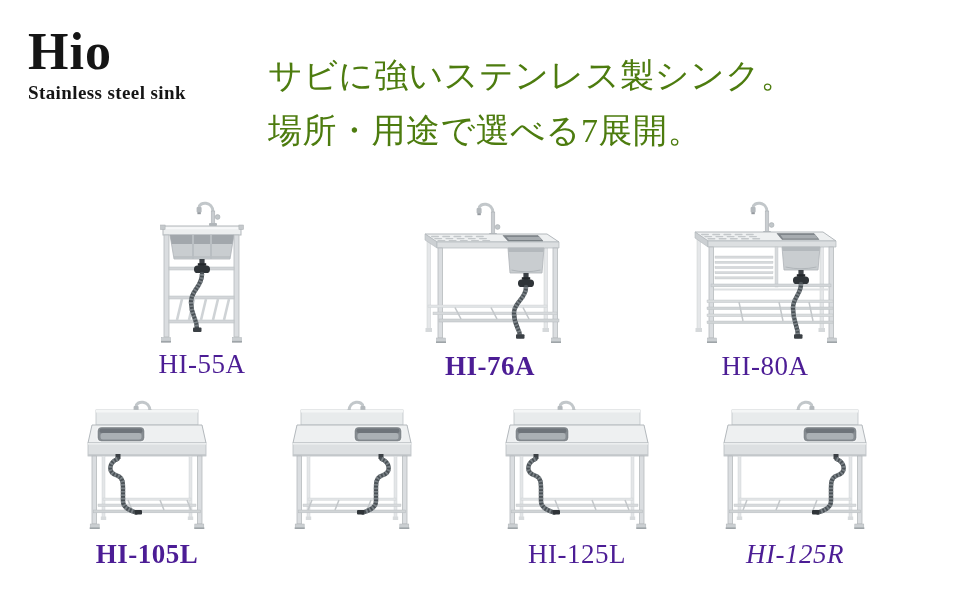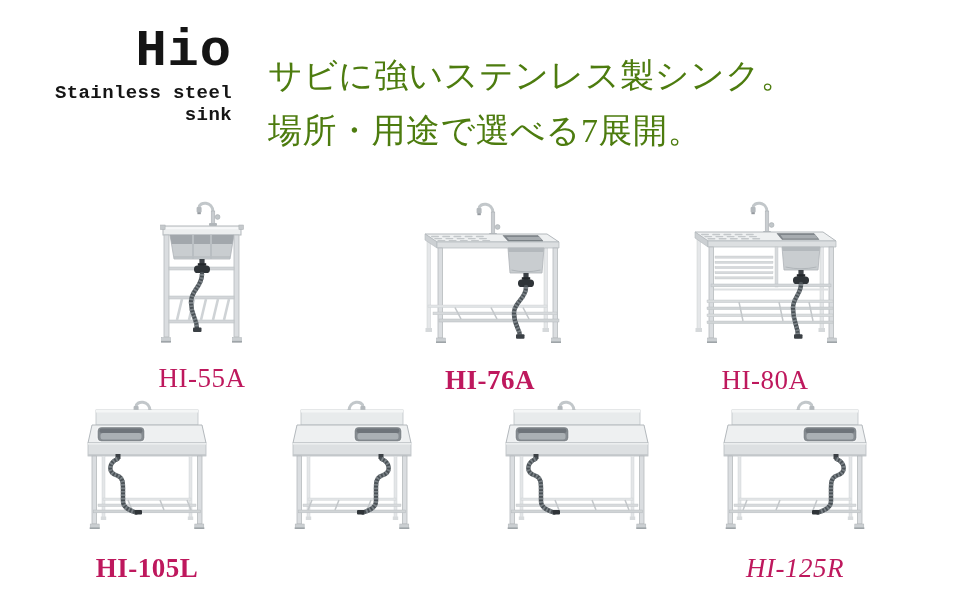--- a/index.html
+++ b/index.html
@@ -1,33 +1,33 @@
 <!DOCTYPE html>
 <html><head>
 <meta charset="utf-8">
 <style>
   html,body{margin:0;padding:0;}
   body{width:970px;height:600px;background:#ffffff;overflow:hidden;position:relative;
        font-family:"Liberation Serif","DejaVu Serif",serif;color:#111;}
   .stage{position:absolute;left:0;top:0;width:970px;height:600px;background:#fff;}
 
   
-  .brand{position:absolute;left:28px;top:26px;width:204px;text-align:right;font-family:Liberation Mono, monospace;}
+  .brand{position:absolute;left:28px;top:26px;width:204px;text-align:left;}
   .brand-name{font-size:52px;font-weight:700;line-height:1.0;letter-spacing:1px;color:#151515;}
   .brand-sub{font-size:19px;font-weight:700;letter-spacing:0.4px;margin-top:4px;color:#151515;}
 
   
   .tagline{position:absolute;left:268px;top:56px;width:660px;}
   .tagline .line{font-size:34px;line-height:40px;letter-spacing:0.5px;color:#4d7c0f;}
   .tagline .line + .line{margin-top:15px;}
 
   
   .product{position:absolute;text-align:center;}
   .product .art{display:block;margin:0 auto;}
-  .product .code{font-size:27px;line-height:30px;letter-spacing:0.5px;color:#be185d;margin-top:15px;white-space:nowrap;}
+  .product .code{font-size:27px;line-height:30px;letter-spacing:0.5px;color:#4c1d95;margin-top:1px;white-space:nowrap;}
 
   
   #p0{left:149px; top:196px; width:106px;}
   #p1{left:415px; top:196px; width:150px;font-weight:bold;}
   #p2{left:687px; top:196px; width:156px;}
   #p3{left:84px;  top:398px; width:126px;font-weight:bold;}
   #p4{left:289px; top:398px; width:126px;}
   #p5{left:502px; top:398px; width:150px;}
   #p6{left:720px; top:398px; width:150px;font-style:italic;}
 </style>
@@ -403,20 +403,21 @@
           <rect x="50.5" y="112" width="7.5" height="4.6" rx="1" fill="#2f3438"></rect>
           <g>
   <rect x="6.2" y="126" width="9" height="4.6" fill="#cbcfd2" stroke="#aeb3b7" stroke-width="0.5"></rect>
   <rect x="5.7" y="129.4" width="10" height="1.6" fill="#9ea4a8"></rect>
           </g>
           <g>
   <rect x="134.8" y="126" width="9" height="4.6" fill="#cbcfd2" stroke="#aeb3b7" stroke-width="0.5"></rect>
   <rect x="134.3" y="129.4" width="10" height="1.6" fill="#9ea4a8"></rect>
           </g>
         </svg></div>
+    <div class="code">HI-125L</div>
   </div>
   <div class="product" id="p6">
     <div class="art"><svg width="150" height="136" viewBox="0 0 150 136" role="img">
           <g transform="translate(150,0) scale(-1,1)">
             <g>
   <path d="M 72,13 C 72,2 58,2 58,9" fill="none" stroke="#c2c7ca" stroke-width="3"></path>
   <rect x="55.6" y="8" width="5" height="5.6" rx="1" fill="#b4b9bd"></rect>
   <rect x="56.4" y="13.2" width="3.4" height="2" fill="#94999e"></rect>
   <rect x="70.2" y="12" width="3.6" height="16" fill="#c9cdd0" stroke="#a7acb0" stroke-width="0.5"></rect>
   <circle cx="76.6" cy="19" r="2.4" fill="#c2c7ca" stroke="#9aa0a4" stroke-width="0.5"></circle>

